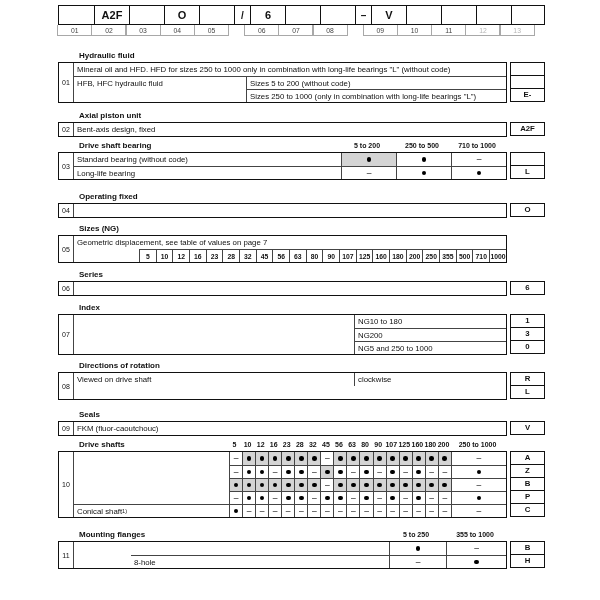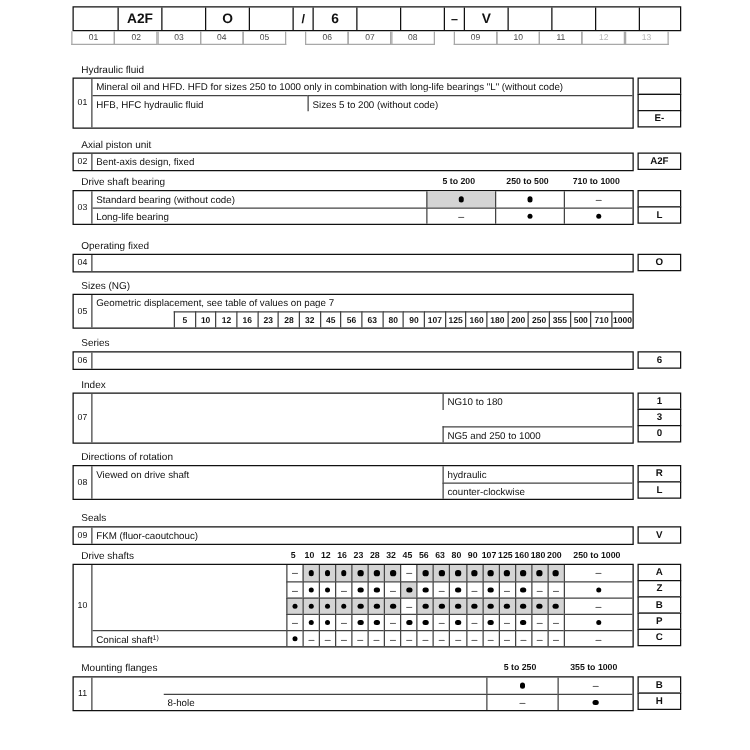--- a/index.html
+++ b/index.html
@@ -13,21 +13,21 @@
   .cb-cell:first-child{border-left:none;}
   .cb-sep{width:16px;flex:0 0 auto;display:flex;align-items:center;justify-content:center;
           font-size:10px;font-weight:700;border-left:1.4px solid #111;box-sizing:border-box;}
   .cb-nums{display:flex;height:11px;margin-top:0;}
   .cb-num{width:35px;flex:0 0 auto;display:flex;align-items:center;justify-content:center;
           font-size:6.8px;color:#444;border:0.8px solid #a8a8a8;border-top:none;box-sizing:border-box;margin-left:-0.8px;}
   .cb-num.dim{color:#b5b5b5;}
   .cb-gap{width:16px;flex:0 0 auto;}
   
   .sec{position:absolute;left:58px;width:487px;}
-  .sec-title{position:absolute;left:7px;top:-11px;font-size:8px;font-weight:400;white-space:nowrap;}
+  .sec-title{position:absolute;left:21px;top:-11px;font-size:8px;font-weight:700;white-space:nowrap;}
   .colhead{position:absolute;font-size:7px;font-weight:700;white-space:nowrap;transform:translateX(-50%);}
   .tbl{position:absolute;left:0;top:0;display:grid;border:1.3px solid #111;box-sizing:content-box;background:#fff;}
   .cell{display:flex;align-items:center;font-size:7.8px;line-height:9px;box-sizing:border-box;overflow:hidden;white-space:nowrap;}
   .txt{padding-left:3px;}
   .num{justify-content:center;font-size:7px;border-right:1px solid #444;}
   .ctr{justify-content:center;padding-left:0;}
   .top{align-items:flex-start;line-height:13px;}
   .bl{border-left:1px solid #444;}
   .bt{border-top:1px solid #444;}
   .shaded{background:#d4d4d4;}
@@ -82,20 +82,21 @@
       </div>
   </div>
 
   <div class="sec" style="top:62px">
     <div class="sec-title">Hydraulic fluid</div>
     <div class="tbl" style="grid-template-columns:15px 172px 260px;grid-template-rows:repeat(3,13px)">
       <div class="cell num" style="grid-area:1/1/4/2">01</div>
       <div class="cell txt" style="grid-area:1/2/2/4">Mineral oil and HFD. HFD for sizes 250 to 1000 only in combination with long-life bearings "L" (without code)</div>
       <div class="cell txt top bt" style="grid-area:2/2/4/3">HFB, HFC hydraulic fluid</div>
       <div class="cell txt bt bl" style="grid-area:2/3/3/4">Sizes 5 to 200 (without code)</div>
+      <div class="cell txt bt bl" style="grid-area:3/3/4/4">Sizes 250 to 1000 (only in combination with long-life bearings "L")</div>
     </div>
     <div class="codebox shaded" style="top:-0.5px"></div>
     <div class="codebox" style="top:12.5px"></div>
     <div class="codebox" style="top:25.5px">E-</div>
   </div>
 
   <div class="sec" style="top:122px">
     <div class="sec-title">Axial piston unit</div>
     <div class="tbl" style="grid-template-columns:15px 432px;grid-template-rows:13px">
       <div class="cell num">02</div>
@@ -179,34 +180,34 @@
     </div>
     <div class="codebox" style="top:-0.5px">6</div>
   </div>
 
   <div class="sec" style="top:314px">
     <div class="sec-title">Index</div>
     <div class="tbl" style="grid-template-columns:15px 280px 152px;grid-template-rows:repeat(3,13px)">
       <div class="cell num" style="grid-area:1/1/4/2">07</div>
       <div class="cell" style="grid-area:1/2/4/3"></div>
       <div class="cell txt bl" style="grid-area:1/3/2/4">NG10 to 180</div>
+      <div class="cell txt bl bt" style="grid-area:2/3/3/4">NG200</div>
       <div class="cell txt bl bt" style="grid-area:3/3/4/4">NG5 and 250 to 1000</div>
     </div>
     <div class="codebox" style="top:-0.5px">1</div>
     <div class="codebox" style="top:12.5px">3</div>
     <div class="codebox" style="top:25.5px">0</div>
   </div>
 
   <div class="sec" style="top:372px">
     <div class="sec-title">Directions of rotation</div>
     <div class="tbl" style="grid-template-columns:15px 280px 152px;grid-template-rows:repeat(2,13px)">
       <div class="cell num" style="grid-area:1/1/3/2">08</div>
       <div class="cell txt top" style="grid-area:1/2/3/3">Viewed on drive shaft</div>
-      <div class="cell txt bl" style="grid-area:1/3/2/4">hydraulic</div>
-      <div class="cell txt bl bt" style="grid-area:2/3/3/4">counter-clockwise</div>
+      <div class="cell txt bl" style="grid-area:1/3/2/4">clockwise</div>
     </div>
     <div class="codebox" style="top:-0.5px">R</div>
     <div class="codebox" style="top:12.5px">L</div>
   </div>
 
   <div class="sec" style="top:421px">
     <div class="sec-title">Seals</div>
     <div class="tbl" style="grid-template-columns:15px 432px;grid-template-rows:13px">
       <div class="cell num">09</div>
       <div class="cell txt">FKM (fluor-caoutchouc)</div>

